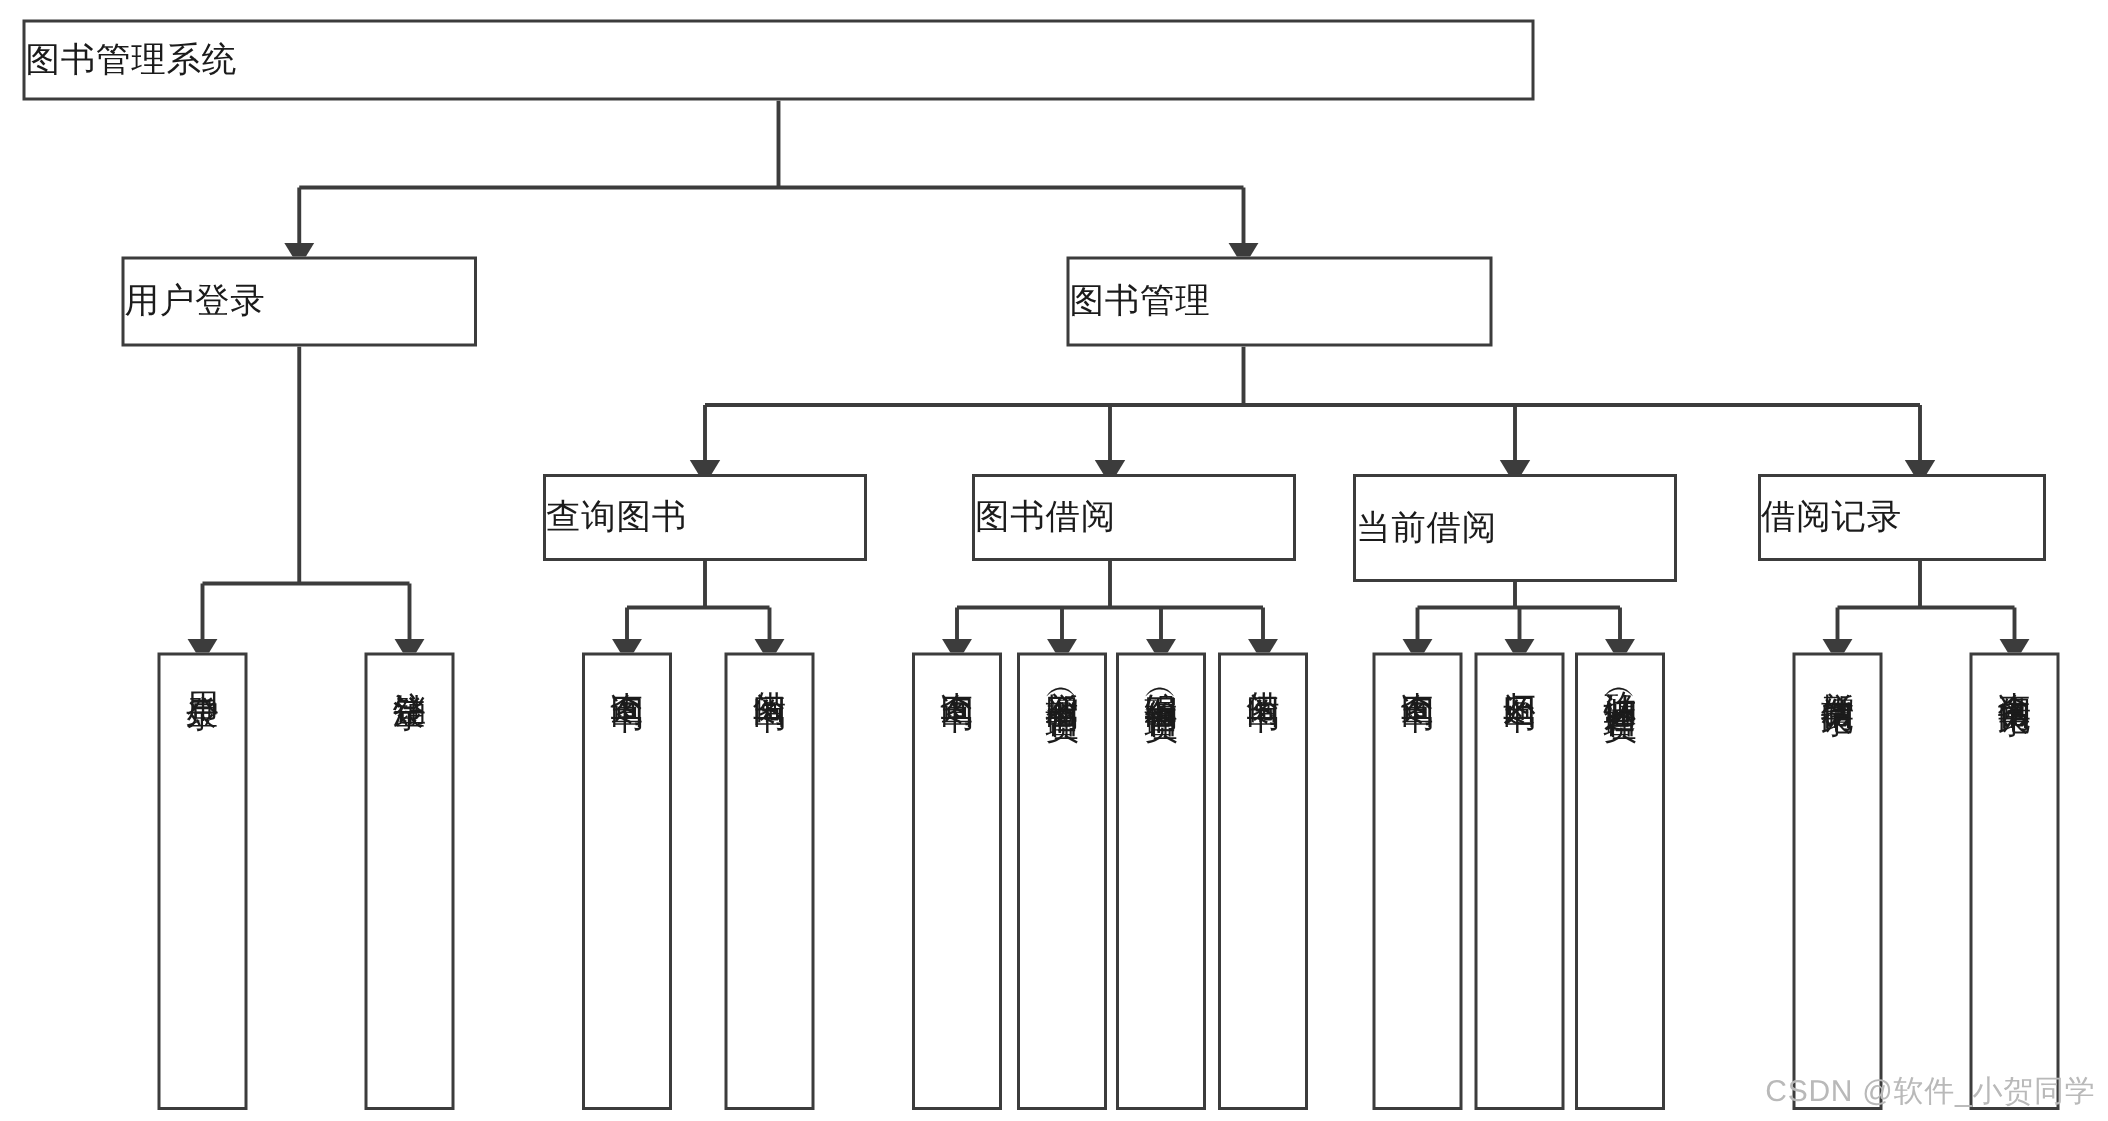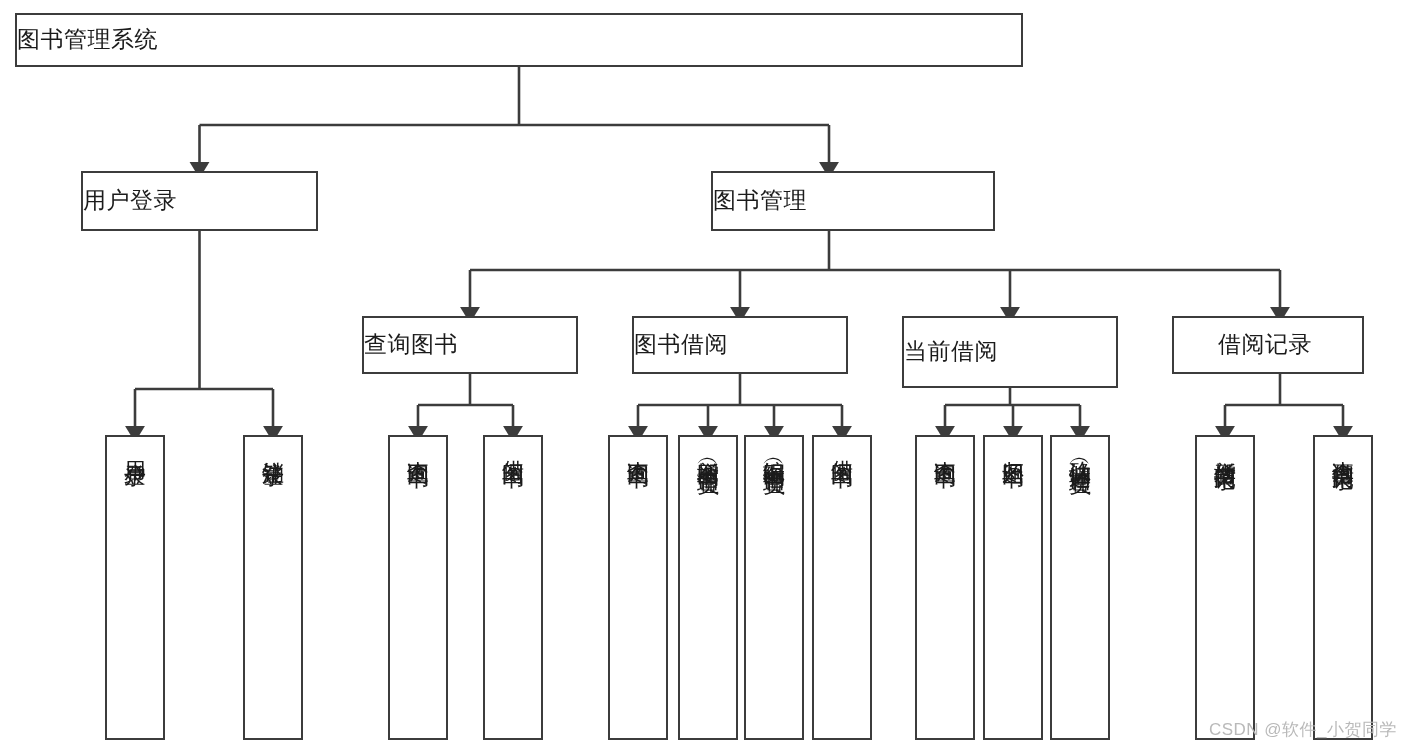--- a/index.html
+++ b/index.html
@@ -53,21 +53,21 @@
     text-orientation: upright;
     font-size: 22px;
     line-height: 1.0;
     letter-spacing: 2px;
     white-space: nowrap;
   }
   #watermark {
     position: absolute;
     right: 8px;
     bottom: 6px;
-    font-size: 17px;
+    font-size: 20px;
     color: #b9b9b9;
     white-space: nowrap;
     letter-spacing: 0.5px;
   }
 </style>
 </head>
 <body>
 
 <div id="diagram-root">
 
@@ -120,27 +120,27 @@
       </div>
       <div class="node horizontal" style="left: 81px; top: 171px; width: 237px; height: 60px;">
         <span class="node-label">用户登录</span>
       </div>
       <div class="node horizontal" style="left: 711px; top: 171px; width: 284px; height: 60px;">
         <span class="node-label">图书管理</span>
       </div>
       <div class="node horizontal" style="left: 362px; top: 316px; width: 216px; height: 58px;">
         <span class="node-label">查询图书</span>
       </div>
-      <div class="node horizontal" style="left: 632px; top: 316px; width: 216px; height: 58px;">
+      <div class="node horizontal" style="left: 648px; top: 316px; width: 216px; height: 58px;">
         <span class="node-label">图书借阅</span>
       </div>
       <div class="node horizontal" style="left: 902px; top: 316px; width: 216px; height: 72px;">
         <span class="node-label">当前借阅</span>
       </div>
-      <div class="node horizontal" style="left: 1172px; top: 316px; width: 192px; height: 58px; padding-left: 44px;">
+      <div class="node horizontal" style="left: 1172px; top: 316px; width: 192px; height: 58px;">
         <span class="node-label">借阅记录</span>
       </div>
       <div class="node vertical" style="left: 105px; top: 435px; width: 60px; height: 305px;">
         <span class="node-label">用户登录</span>
       </div>
       <div class="node vertical" style="left: 243px; top: 435px; width: 60px; height: 305px;">
         <span class="node-label">注销登录</span>
       </div>
       <div class="node vertical" style="left: 388px; top: 435px; width: 60px; height: 305px;">
         <span class="node-label">查询图书</span>

